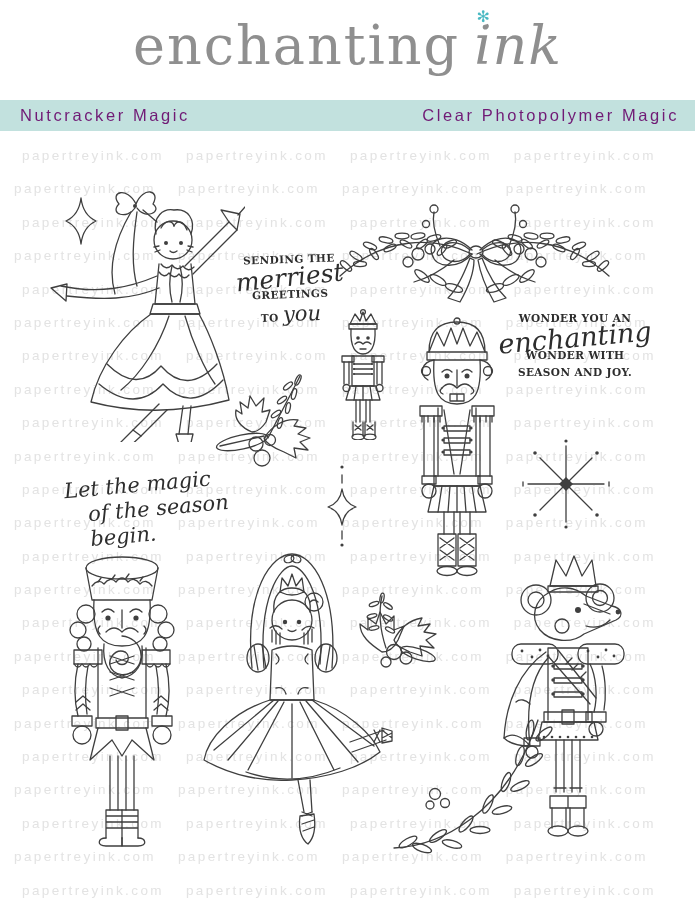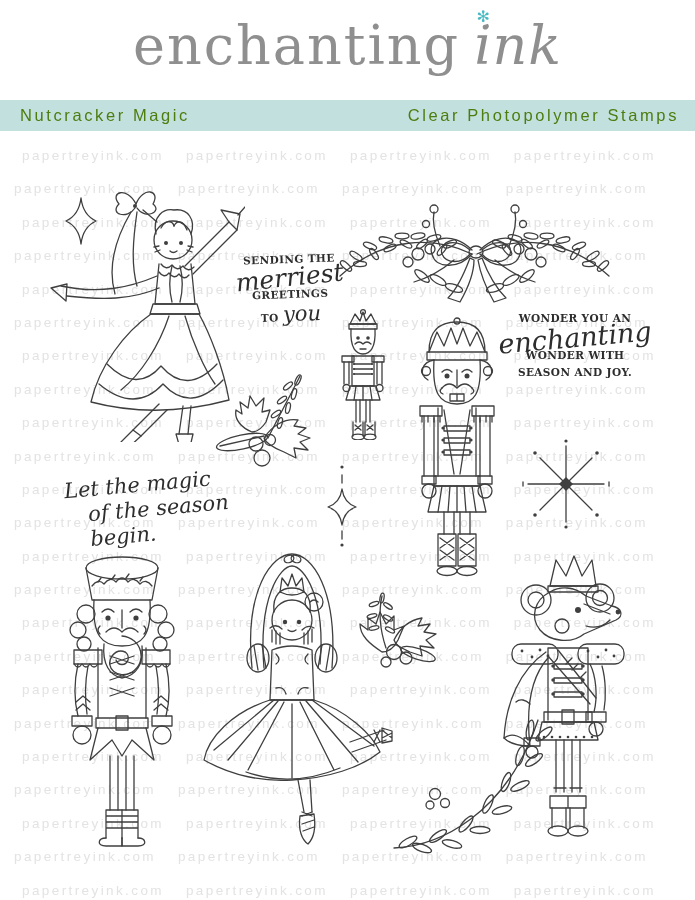--- a/index.html
+++ b/index.html
@@ -11,21 +11,21 @@
   .logo .serif{font-family:"DejaVu Serif","Liberation Serif",serif;font-size:54px;letter-spacing:2px;}
   .logo .script{font-family:"DejaVu Serif","Liberation Serif",serif;font-style:italic;font-size:54px;
                 position:relative;margin-left:14px;letter-spacing:1px;}
   .logo .flower{position:absolute;left:1px;top:-6px;width:17px;height:17px;background:#fff;border-radius:50%;
                 color:#49b9c2;font-size:16px;line-height:17px;font-style:normal;
                 font-family:"DejaVu Sans",sans-serif;z-index:2;}
 
   
   .banner{position:absolute;top:100px;left:0;width:695px;height:31px;background:#c2e1de;z-index:3;
           display:flex;align-items:center;justify-content:space-between;box-sizing:border-box;
-          padding:0 16px 0 20px;color:#4d7c0f;font-size:16.5px;letter-spacing:2.6px;}
+          padding:0 16px 0 20px;color:#701a75;font-size:16.5px;letter-spacing:2.6px;}
 
   
   .wm{position:absolute;left:0;top:139px;width:663px;height:761px;overflow:hidden;z-index:0;}
   .wm-row{white-space:nowrap;height:33.4px;line-height:33.4px;color:#e3e3e3;font-size:13.5px;
           letter-spacing:2.4px;}
   .wm-row span{margin-right:22px;}
 
   
   .stamp{position:absolute;z-index:2;}
   svg .la, svg .la *{fill:none;stroke:#3f3f3f;stroke-width:1.3;stroke-linecap:round;stroke-linejoin:round;}
@@ -76,21 +76,21 @@
       <div class="wm-row" style="padding-left: 14px;"><span>papertreyink.com</span><span>papertreyink.com</span><span>papertreyink.com</span><span>papertreyink.com</span></div>
       <div class="wm-row" style="padding-left: 22px;"><span>papertreyink.com</span><span>papertreyink.com</span><span>papertreyink.com</span><span>papertreyink.com</span></div>
     </div>
 
   <div class="logo">
     <span class="serif">enchanting</span><span class="script"><span class="flower">✻</span><span>ink</span></span>
   </div>
 
   <div class="banner">
     <span>Nutcracker Magic</span>
-    <span>Clear Photopolymer Stamps</span>
+    <span>Clear Photopolymer Magic</span>
   </div>
 
   <div class="stamp" style="left:64px;top:196px">
     <svg width="34" height="50" viewBox="0 0 34 50">
         <g class="la">
       <path d="M17 2 Q19 19 32 25 Q19 31 17 48 Q15 31 2 25 Q15 19 17 2 Z"></path>
     </g>
       </svg>
   </div>
 

